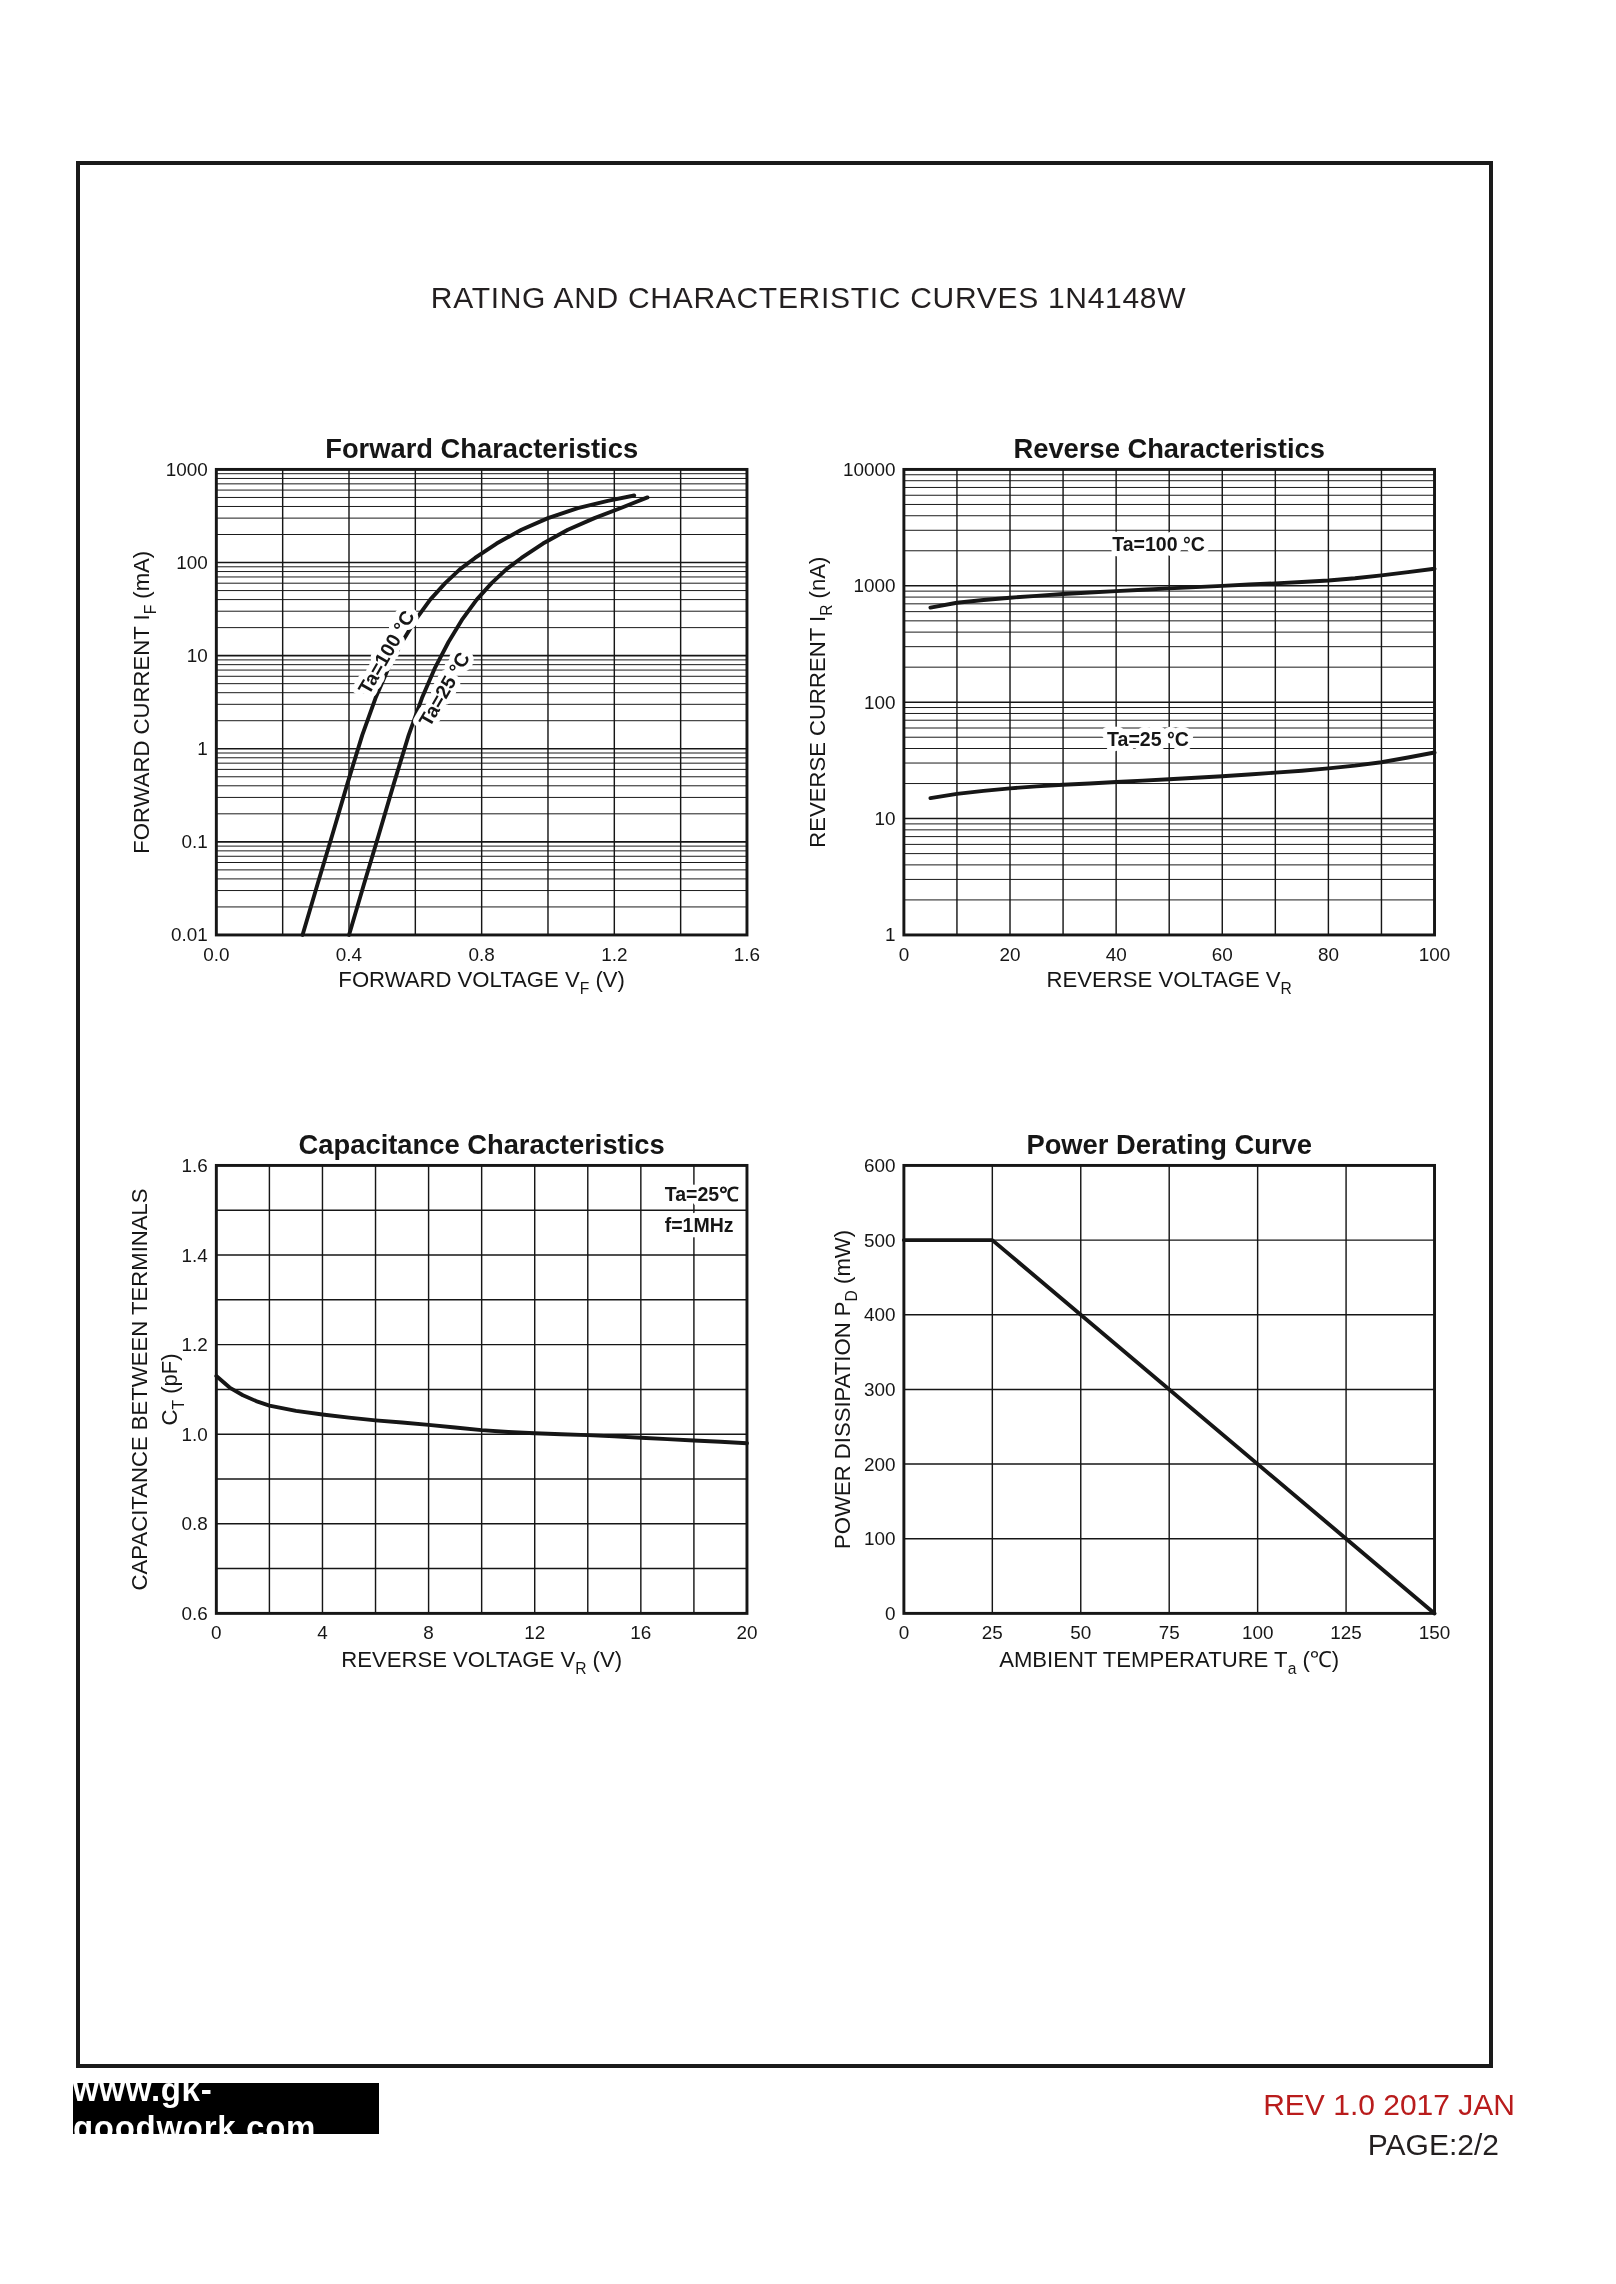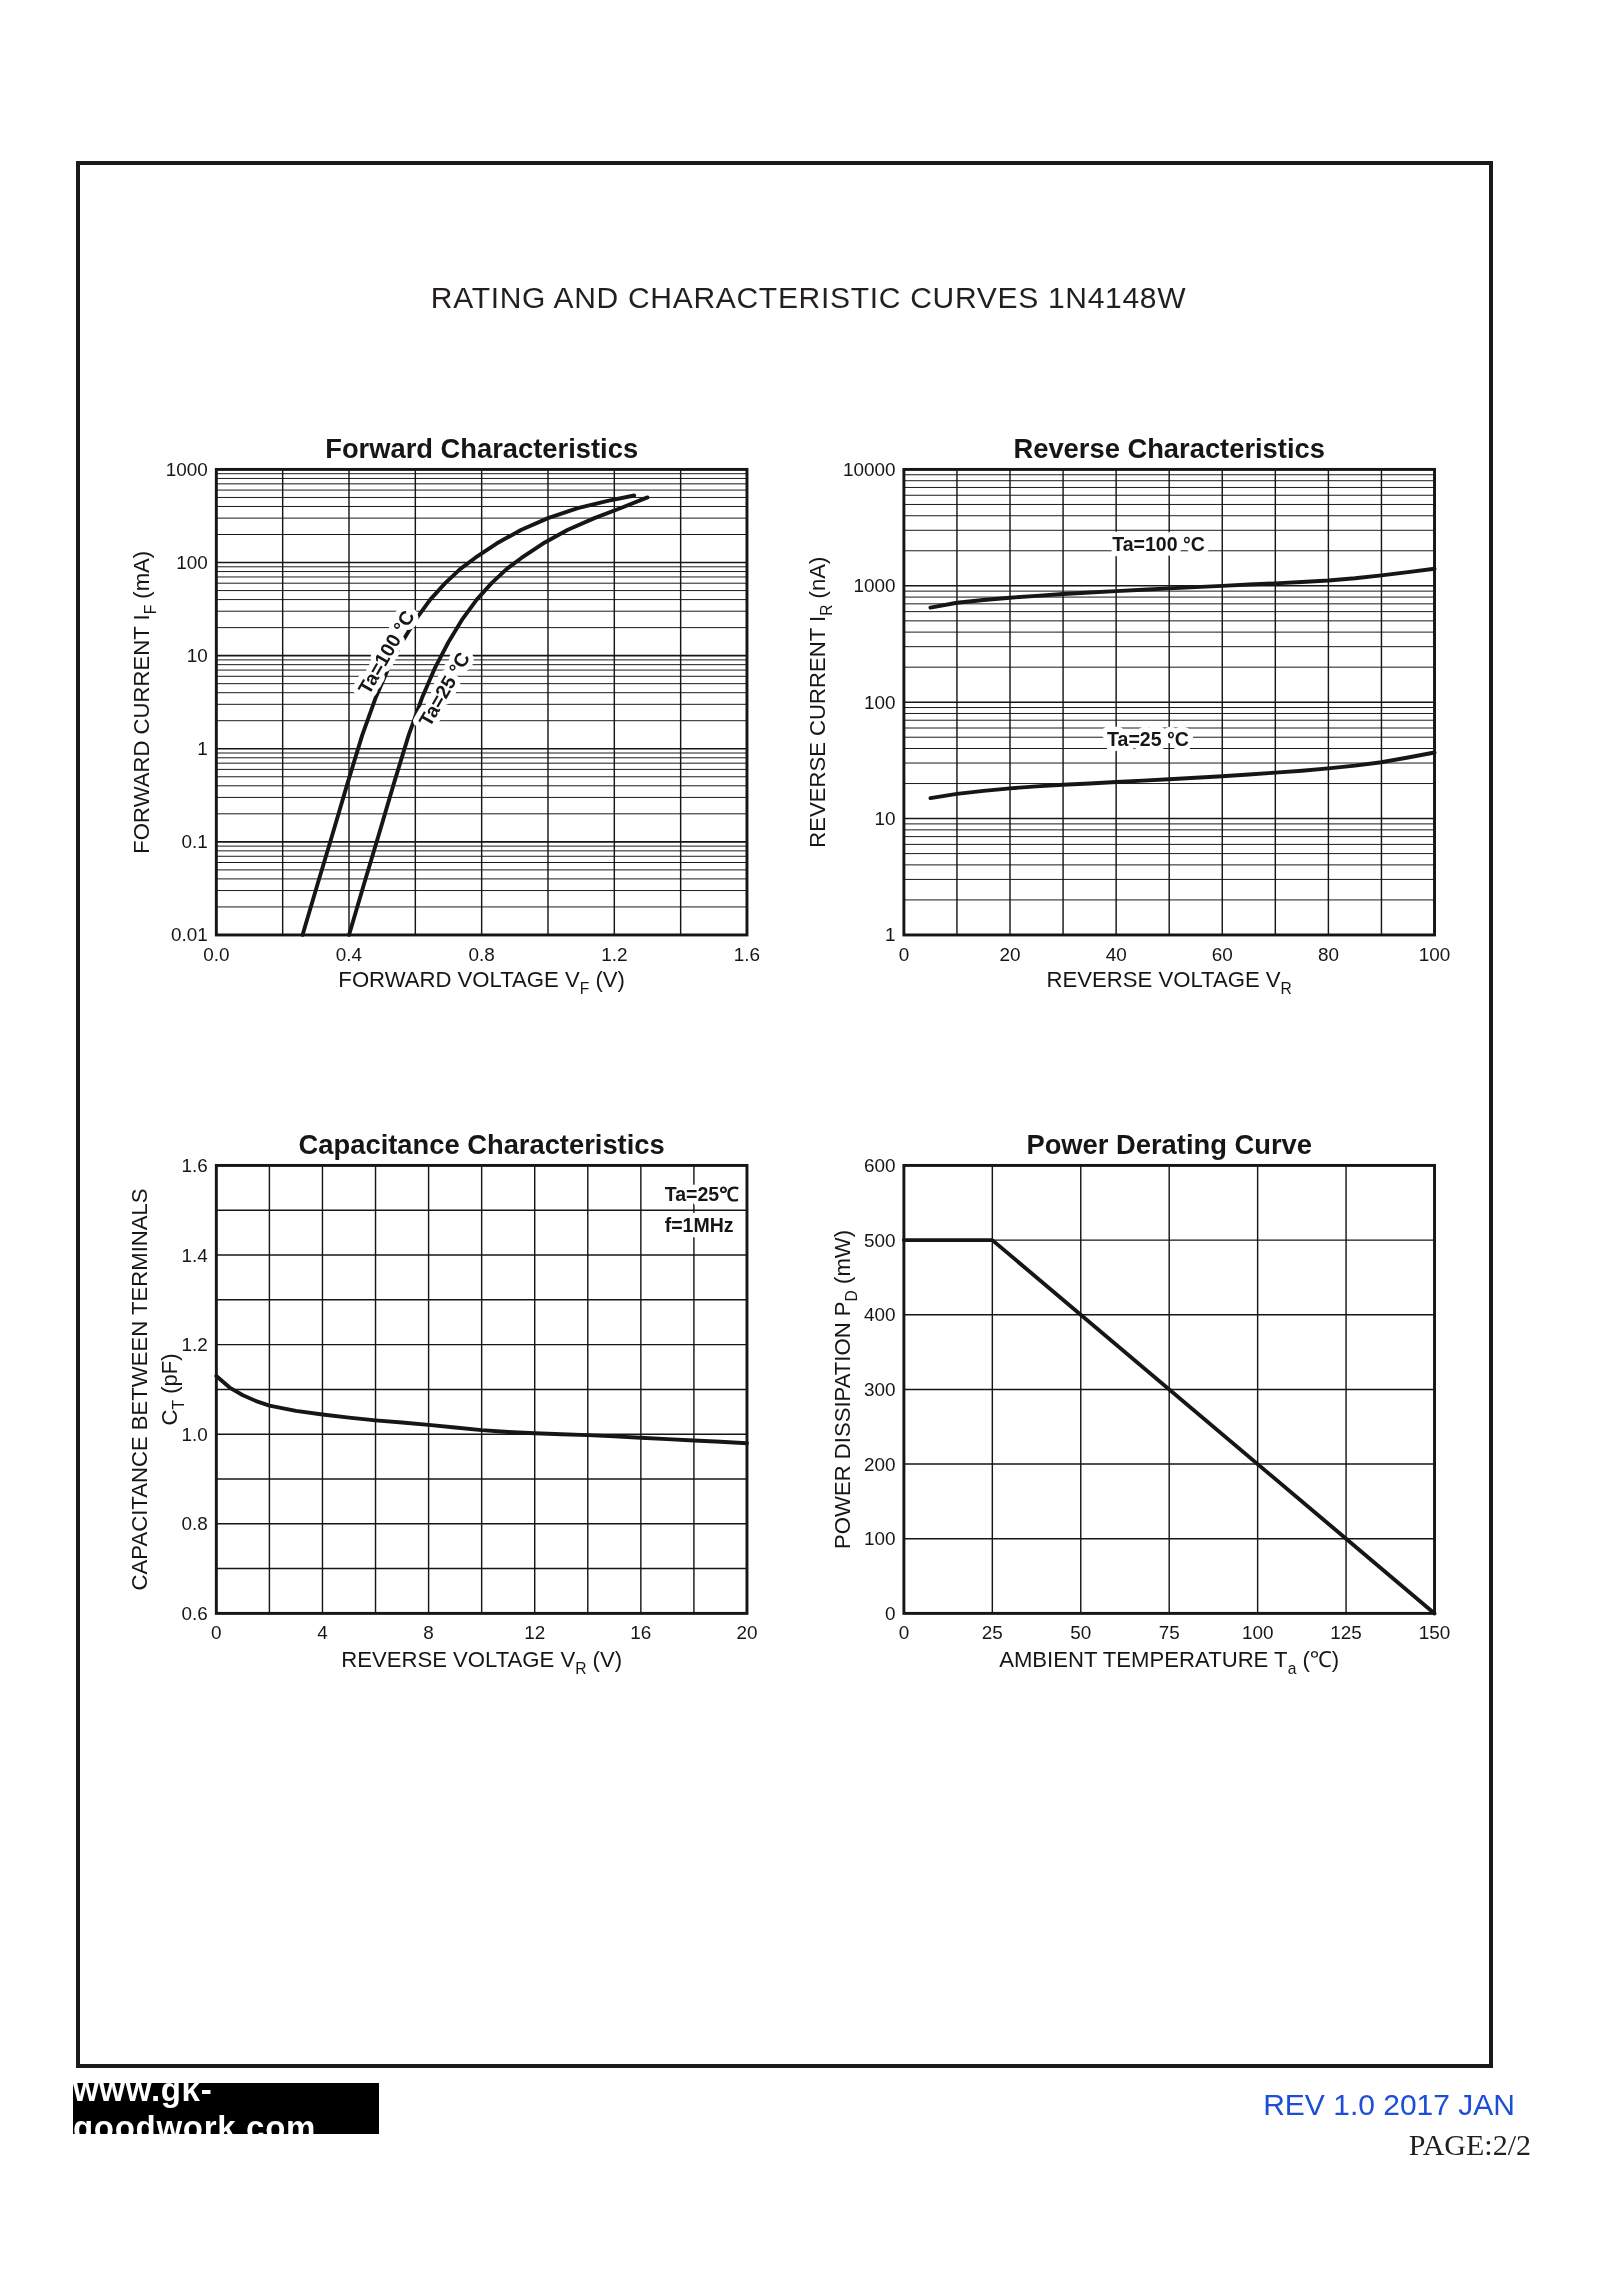--- a/index.html
+++ b/index.html
@@ -7,22 +7,22 @@
         font-family:"Liberation Sans",sans-serif;color:#161616;overflow:hidden;padding-left:22px;}
   .frame{position:absolute;left:76px;top:161px;width:1417px;height:1907px;
          border:4.6px solid #1a1a1a;box-sizing:border-box;}
   .main-title{position:absolute;left:0;top:281px;width:1617px;text-align:center;
               font-size:30px;letter-spacing:0.7px;color:#231f20;}
   #charts-svg{position:absolute;left:0;top:0;}
   #charts-svg text{font-family:"Liberation Sans",sans-serif;fill:#161616;}
   .footer-site{position:absolute;left:73px;top:2083px;width:306px;height:51px;
                background:#000000;color:#ffffff;display:flex;align-items:center;justify-content:center;
                font-size:33px;font-weight:bold;letter-spacing:0.7px;}
-  .footer-rev{position:absolute;right:124px;top:2088px;font-size:30px;color:#1d4ed8;text-align:right;}
-  .footer-page{position:absolute;right:108px;top:2128px;font-size:30px;color:#231f20;text-align:right;font-family:Liberation Serif, serif;}
+  .footer-rev{position:absolute;right:124px;top:2088px;font-size:30px;color:#b91c1c;text-align:right;}
+  .footer-page{position:absolute;right:140px;top:2128px;font-size:30px;color:#231f20;text-align:right;}
 </style>
 </head>
 <body>
 
 <div class="page">
   <div class="frame"></div>
   <div class="main-title">RATING AND CHARACTERISTIC CURVES  1N4148W</div>
   <svg id="charts-svg" width="1617" height="2284" viewBox="0 0 2483 3508">
       <g>
         <g>

